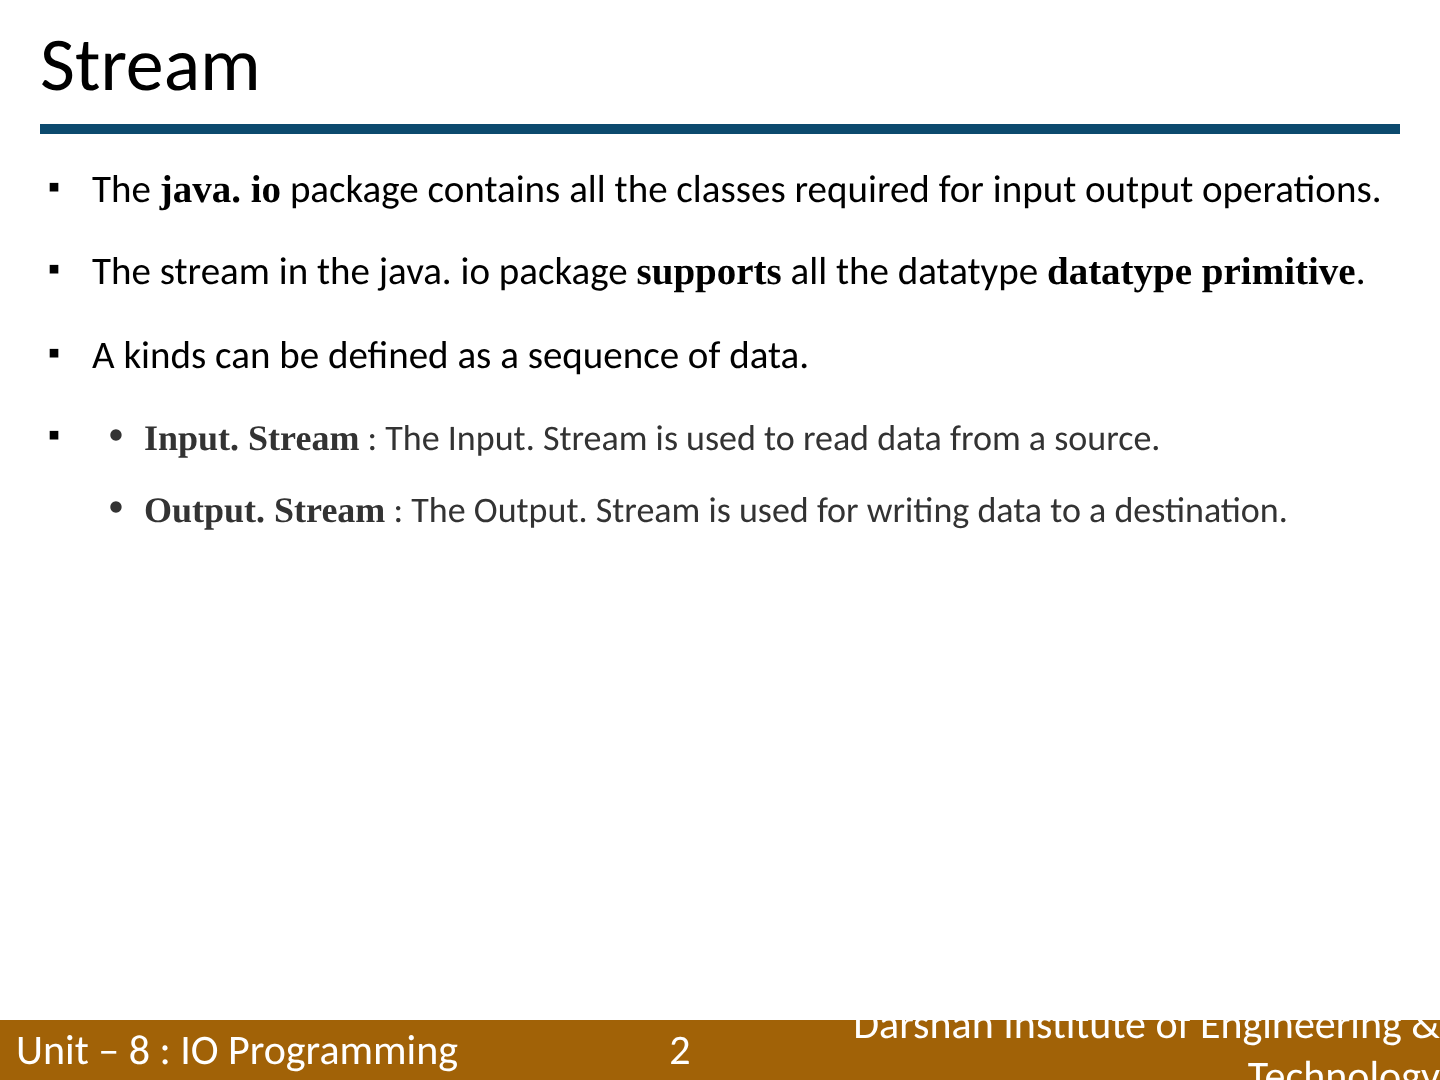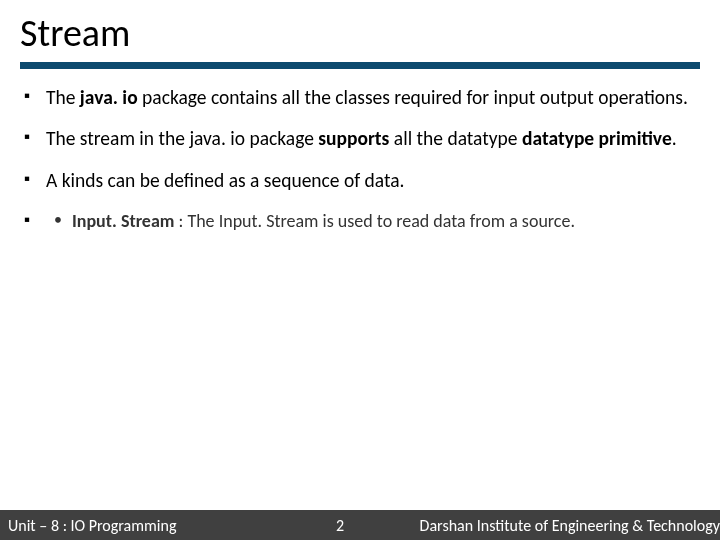--- a/index.html
+++ b/index.html
@@ -1,26 +1,26 @@
 <!DOCTYPE html>
 <html><head>
 <meta charset="utf-8">
 <style>
   * { margin: 0; padding: 0; box-sizing: border-box; }
   html, body { width: 720px; height: 540px; font-family: Calibri, "Segoe UI", Arial, sans-serif; background: #fff; color: #000; }
   .slide { width: 720px; height: 540px; position: relative; padding: 10px 20px 0 20px; }
-  .title { font-size: 38px; font-weight: 400; color: #000; padding-bottom: 6px; border-bottom: 7px solid #0c4a6e; margin-bottom: 16px; }
+  .title { font-size: 38px; font-weight: 400; color: #000; padding-bottom: 6px; border-bottom: 5px solid #0c4a6e; margin-bottom: 16px; }
   .bullets { list-style: none; padding-left: 26px; }
   .bullets > li { position: relative; font-size: 19.5px; line-height: 1.3; margin-bottom: 16px; text-align: justify; }
   .bullets > li::before { content: "▪"; position: absolute; left: -22px; top: 0; font-size: 17px; color: #000; }
   .sub { list-style: none; padding-left: 26px; margin-top: 10px; }
   .sub > li { position: relative; font-size: 18px; line-height: 1.35; margin-bottom: 12px; color: #333; }
   .sub > li::before { content: "•"; position: absolute; left: -18px; top: 0; font-size: 16px; color: #333; }
-  .b { font-weight: 700; }
-  .footer { position: absolute; left: 0; bottom: 0; width: 720px; height: 30px; background: #404040; color: #fff; display: flex; align-items: center; font-size: 16px; }
+  .b { font-weight: 700; font-family: Liberation Serif, serif; }
+  .footer { position: absolute; left: 0; bottom: 0; width: 720px; height: 30px; background: #a16207; color: #fff; display: flex; align-items: center; font-size: 21px; }
   .footer .left { padding-left: 8px; flex: 0 0 320px; }
   .footer .page { flex: 0 0 40px; text-align: center; }
   .footer .right { flex: 1; text-align: right; padding-left: 12px; }
 </style>
 </head>
 <body>
 
 <div class="slide">
   <div class="title">Stream</div>
 
@@ -32,20 +32,23 @@
       <span>The stream in the java. io package </span><span class="b">supports</span><span> all the datatype </span><span class="b">datatype primitive</span><span>.</span>
     </li>
     <li>
       <span>A kinds can be defined as a sequence of data.</span>
     </li>
     <li>
       <ul class="sub">
         <li>
           <span class="b">Input. Stream</span><span> : The Input. Stream is used to read data from a source.</span>
         </li>
+        <li>
+          <span class="b">Output. Stream</span><span> : The Output. Stream is used for writing data to a destination.</span>
+        </li>
       </ul>
     </li>
   </ul>
 
   <div class="footer">
     <div class="left">Unit – 8 : IO Programming</div>
     <div class="page">2</div>
     <div class="right">Darshan Institute of Engineering &amp; Technology</div>
   </div>
 </div>

